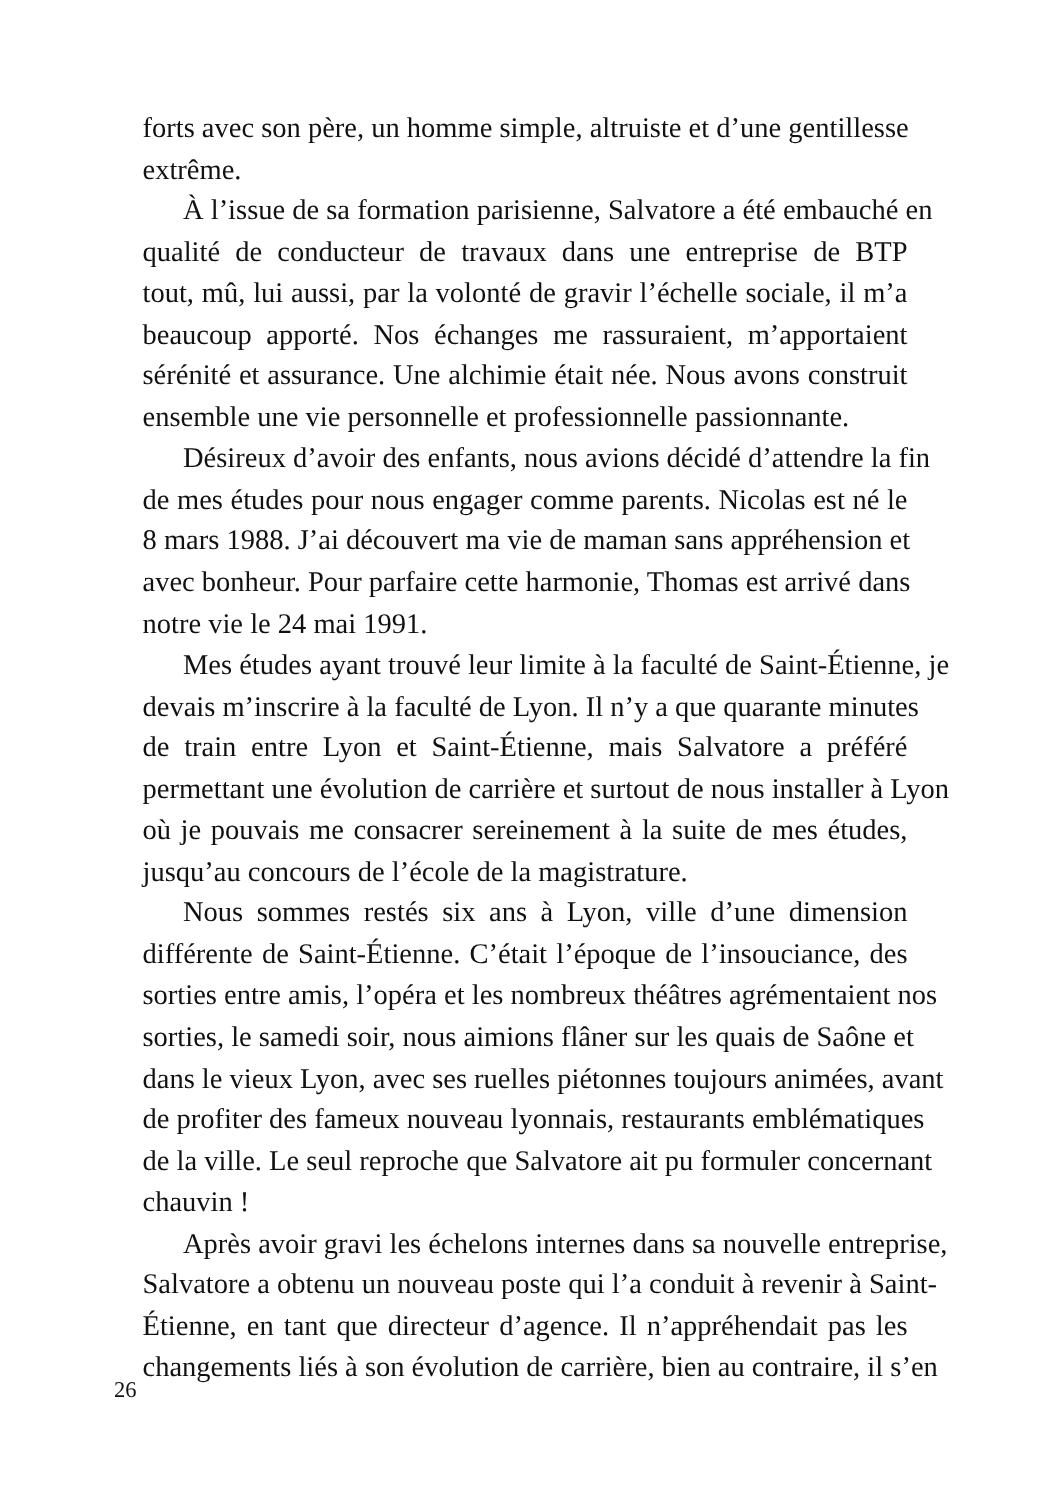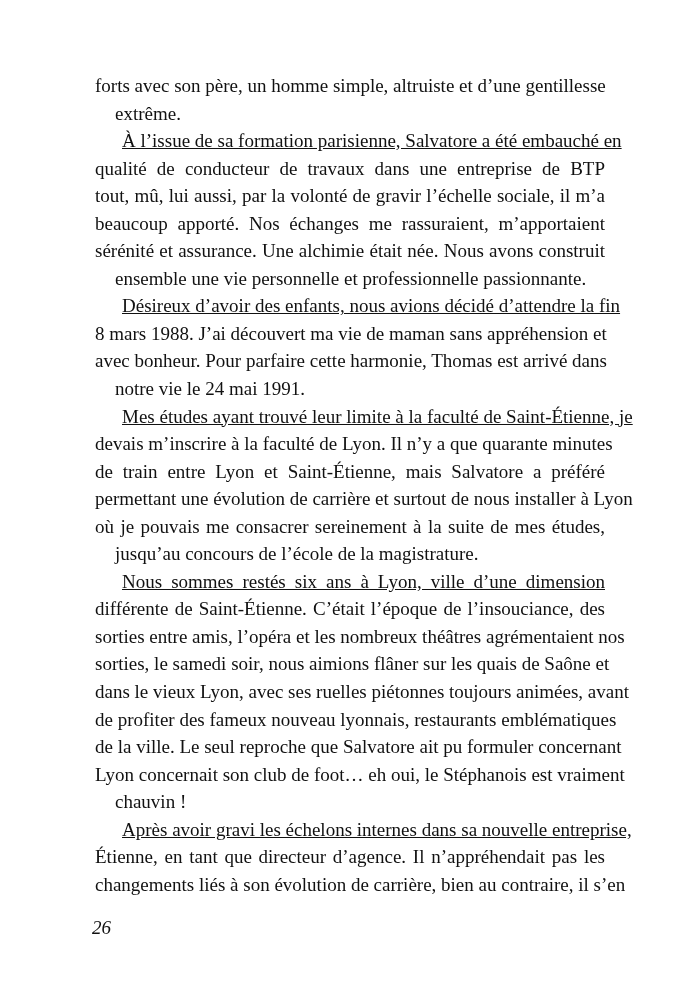--- a/index.html
+++ b/index.html
@@ -32,65 +32,63 @@
       height: 27.55px;
       line-height: 27.55px;
       font-size: 19px;
       white-space: nowrap;
       text-align: justify;
       text-align-last: justify;
       overflow: visible;
     }
     .line.indent {
       padding-left: 27px;
-      text-decoration: underline;
     }
     .line.last {
       text-align-last: left;
-      margin-left: 20px;
     }
     .page-number {
       position: absolute;
-      left: 92px;
+      left: 76px;
       top: 914px;
-      font-size: 19px;
+      font-size: 15px;
       line-height: 27px;
-      font-style: italic;
     }
   </style>
 </head>
 <body>
 
 <div class="page">
   <div class="text-block" id="text-block">
       <span class="line">forts avec son père, un homme simple, altruiste et d’une gentillesse</span>
       <span class="line last">extrême.</span>
       <span class="line indent">À l’issue de sa formation parisienne, Salvatore a été embauché en</span>
       <span class="line">qualité de conducteur de travaux dans une entreprise de BTP</span>
       <span class="line">tout, mû, lui aussi, par la volonté de gravir l’échelle sociale, il m’a</span>
       <span class="line">beaucoup apporté. Nos échanges me rassuraient, m’apportaient</span>
       <span class="line">sérénité et assurance. Une alchimie était née. Nous avons construit</span>
       <span class="line last">ensemble une vie personnelle et professionnelle passionnante.</span>
       <span class="line indent">Désireux d’avoir des enfants, nous avions décidé d’attendre la fin</span>
+      <span class="line">de mes études pour nous engager comme parents. Nicolas est né le</span>
       <span class="line">8 mars 1988. J’ai découvert ma vie de maman sans appréhension et</span>
       <span class="line">avec bonheur. Pour parfaire cette harmonie, Thomas est arrivé dans</span>
       <span class="line last">notre vie le 24 mai 1991.</span>
       <span class="line indent">Mes études ayant trouvé leur limite à la faculté de Saint-Étienne, je</span>
       <span class="line">devais m’inscrire à la faculté de Lyon. Il n’y a que quarante minutes</span>
       <span class="line">de train entre Lyon et Saint-Étienne, mais Salvatore a préféré</span>
       <span class="line">permettant une évolution de carrière et surtout de nous installer à Lyon</span>
       <span class="line">où je pouvais me consacrer sereinement à la suite de mes études,</span>
       <span class="line last">jusqu’au concours de l’école de la magistrature.</span>
       <span class="line indent">Nous sommes restés six ans à Lyon, ville d’une dimension</span>
       <span class="line">différente de Saint-Étienne. C’était l’époque de l’insouciance, des</span>
       <span class="line">sorties entre amis, l’opéra et les nombreux théâtres agrémentaient nos</span>
       <span class="line">sorties, le samedi soir, nous aimions flâner sur les quais de Saône et</span>
       <span class="line">dans le vieux Lyon, avec ses ruelles piétonnes toujours animées, avant</span>
       <span class="line">de profiter des fameux nouveau lyonnais, restaurants emblématiques</span>
       <span class="line">de la ville. Le seul reproche que Salvatore ait pu formuler concernant</span>
-      <span class="line">Lyon concernait son club de foot… eh oui, le Stéphanois est vraiment</span>
       <span class="line last">chauvin !</span>
       <span class="line indent">Après avoir gravi les échelons internes dans sa nouvelle entreprise,</span>
+      <span class="line">Salvatore a obtenu un nouveau poste qui l’a conduit à revenir à Saint-</span>
       <span class="line">Étienne, en tant que directeur d’agence. Il n’appréhendait pas les</span>
       <span class="line">changements liés à son évolution de carrière, bien au contraire, il s’en</span>
     </div>
   <div class="page-number">26</div>
 </div>
 
 </body></html>

